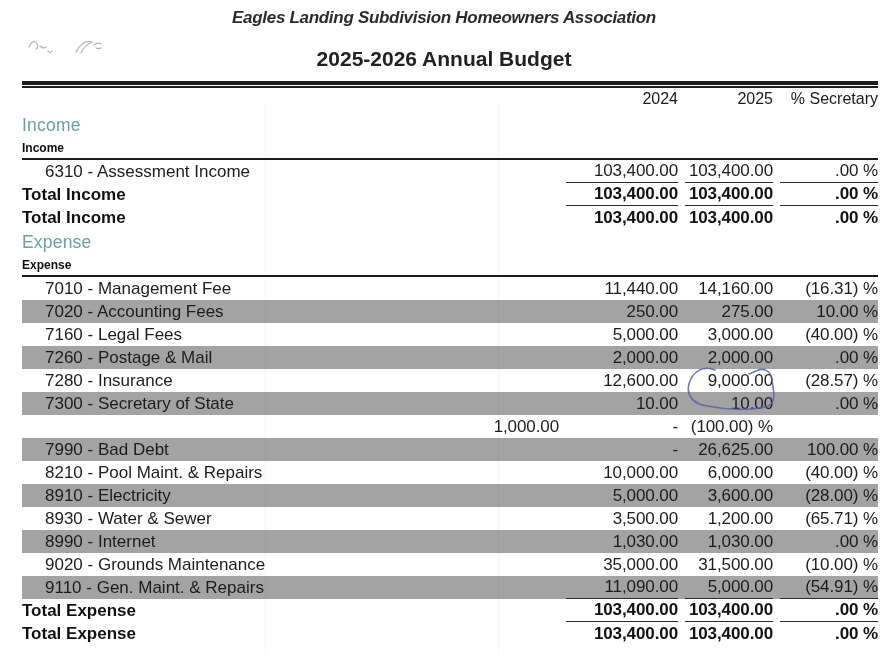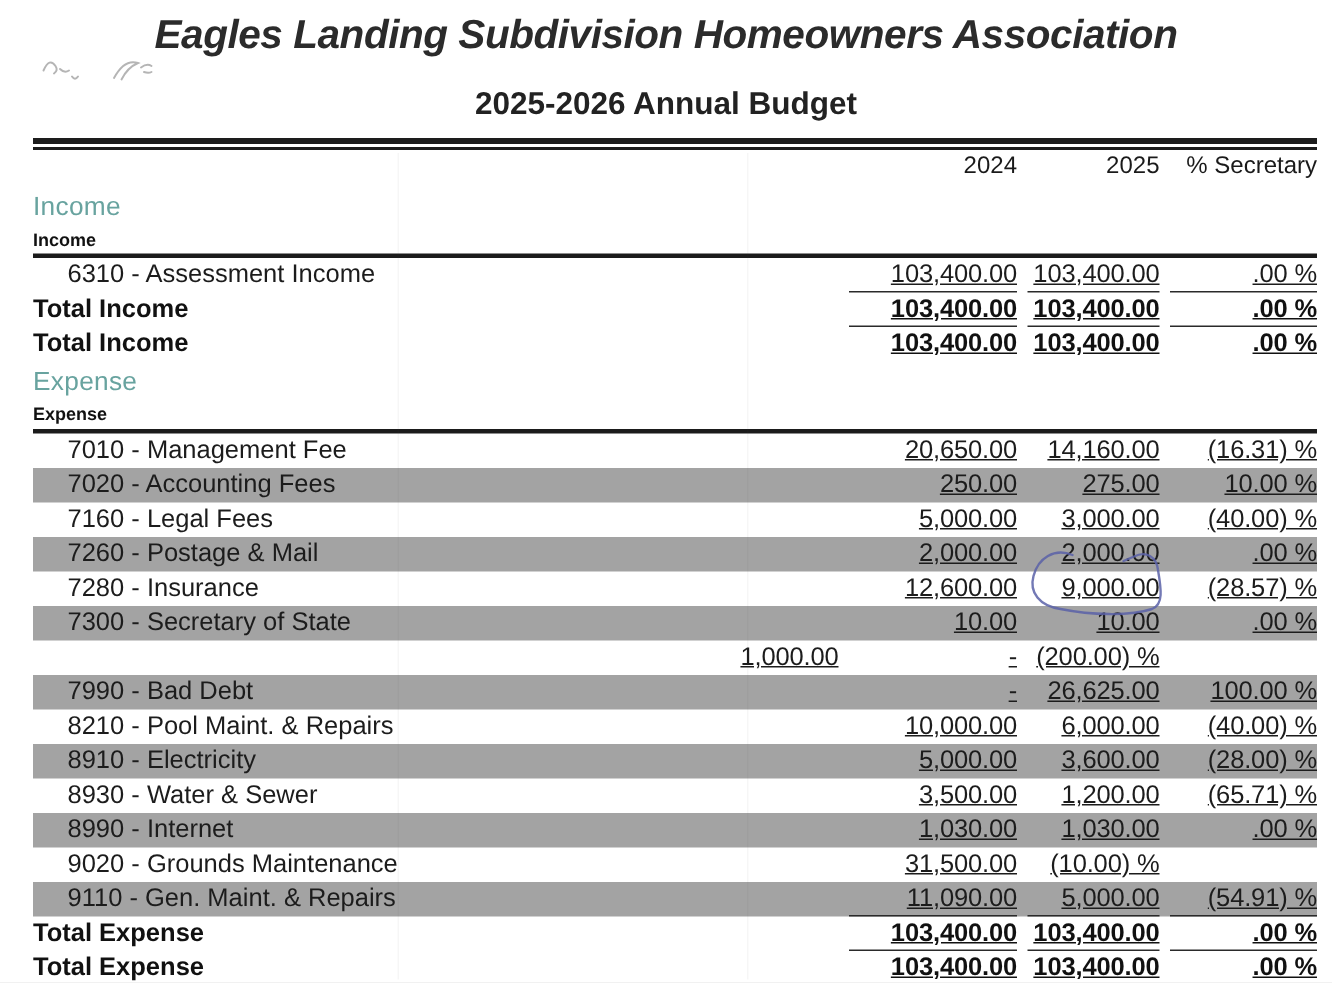--- a/index.html
+++ b/index.html
@@ -4,38 +4,38 @@
 <style>
   html,body{margin:0;padding:0;background:#e8e8e8;}
   .page{
     position:relative;width:888px;height:655px;background:#ffffff;
     font-family:"Liberation Sans","DejaVu Sans",sans-serif;color:#1c1c1c;
     overflow:hidden;box-sizing:border-box;
   }
   
   .header-block{padding-top:8px;text-align:center;}
   .doc-title{
-    margin:0;font-size:27px;line-height:1.15;font-weight:700;font-style:italic;
+    margin:0;font-size:17px;line-height:1.15;font-weight:700;font-style:italic;
     color:#2b2b2b;letter-spacing:-0.3px;
   }
   .doc-subtitle{
     margin:19px 0 0 0;font-size:21px;line-height:1.1;font-weight:700;color:#222;
   }
   .rule-double{margin:11px 10px 0 22px;}
   .rule-double .bar1{height:4px;background:#1d1d1d;}
   .rule-double .gap{height:1.5px;background:#fff;}
   .rule-double .bar2{height:2px;background:#1d1d1d;}
   
   .table{margin:0 10px 0 22px;}
   .row{
     display:grid;grid-template-columns:1fr 112px 88px 98px;column-gap:7px;
     height:23px;align-items:stretch;font-size:17px;
   }
   .cell{display:flex;align-items:center;white-space:nowrap;}
-  .cell.num{justify-content:flex-end;letter-spacing:-0.1px;text-decoration:underline;}
+  .cell.num{justify-content:flex-end;letter-spacing:-0.1px;}
   .row.ul .cell.num{border-bottom:1.5px solid #2a2a2a;}
   .row.total{font-weight:700;font-size:17px;color:#111;}
   .row.account .cell.label{padding-left:23px;}
   .row.stripe{background:#a3a3a3;}
   
   .col-headers{
     display:grid;grid-template-columns:1fr 112px 88px 98px;column-gap:7px;
     margin:0 10px 0 22px;height:20px;align-items:end;padding-bottom:2px;
     font-size:16px;font-weight:400;color:#1a1a1a;
   }
@@ -111,21 +111,21 @@
     </div>
   </div>
 
   <div class="section-heading expense">Expense</div>
   <div class="section-sub">Expense</div>
   <div class="section-rule"></div>
 
   <div class="table">
     <div class="row account">
       <span class="cell label">7010 - Management Fee</span>
-      <span class="cell num">20,650.00</span>
+      <span class="cell num">11,440.00</span>
       <span class="cell num">14,160.00</span>
       <span class="cell num">(16.31) %</span>
     </div>
     <div class="row account stripe">
       <span class="cell label">7020 - Accounting Fees</span>
       <span class="cell num">250.00</span>
       <span class="cell num">275.00</span>
       <span class="cell num">10.00 %</span>
     </div>
     <div class="row account">
@@ -148,21 +148,21 @@
     </div>
     <div class="row account stripe">
       <span class="cell label">7300 - Secretary of State</span>
       <span class="cell num">10.00</span>
       <span class="cell num">10.00</span>
       <span class="cell num">.00 %</span>
     </div>
     <div class="row account">
       <span class="cell num">1,000.00</span>
       <span class="cell num">-</span>
-      <span class="cell num">(200.00) %</span>
+      <span class="cell num">(100.00) %</span>
     </div>
     <div class="row account stripe">
       <span class="cell label">7990 - Bad Debt</span>
       <span class="cell num">-</span>
       <span class="cell num">26,625.00</span>
       <span class="cell num">100.00 %</span>
     </div>
     <div class="row account">
       <span class="cell label">8210 - Pool Maint. &amp; Repairs</span>
       <span class="cell num">10,000.00</span>
@@ -182,20 +182,21 @@
       <span class="cell num">(65.71) %</span>
     </div>
     <div class="row account stripe">
       <span class="cell label">8990 - Internet</span>
       <span class="cell num">1,030.00</span>
       <span class="cell num">1,030.00</span>
       <span class="cell num">.00 %</span>
     </div>
     <div class="row account">
       <span class="cell label">9020 - Grounds Maintenance</span>
+      <span class="cell num">35,000.00</span>
       <span class="cell num">31,500.00</span>
       <span class="cell num">(10.00) %</span>
     </div>
     <div class="row account stripe ul">
       <span class="cell label">9110 - Gen. Maint. &amp; Repairs</span>
       <span class="cell num">11,090.00</span>
       <span class="cell num">5,000.00</span>
       <span class="cell num">(54.91) %</span>
     </div>
     <div class="row total ul">

